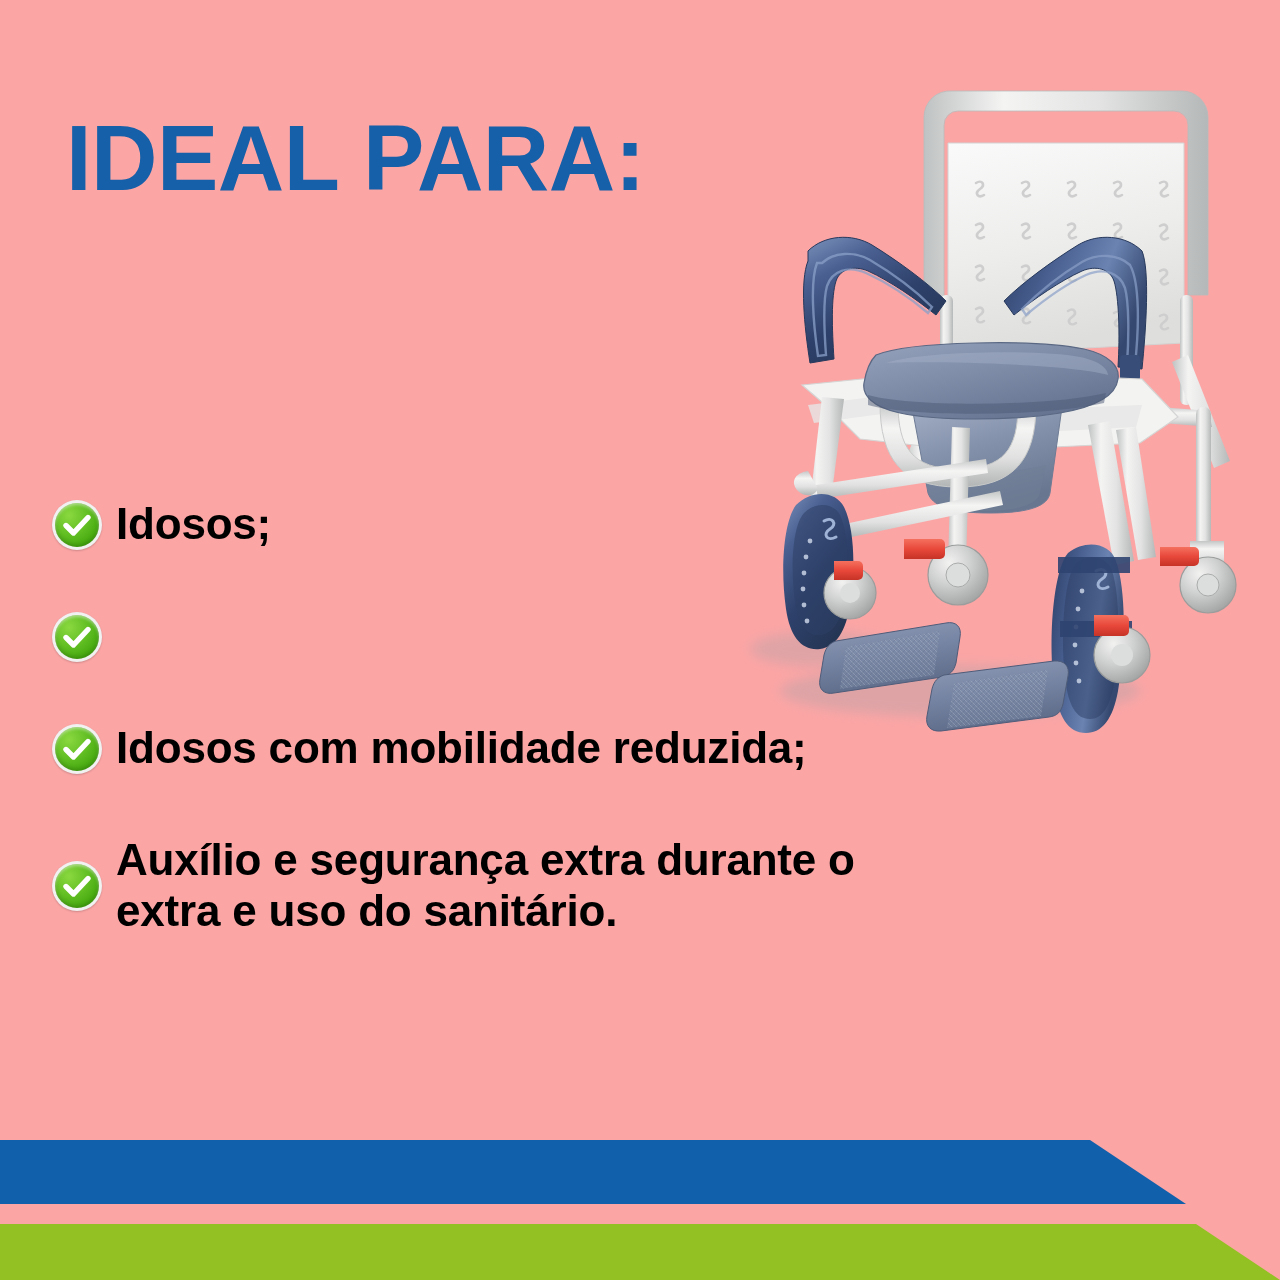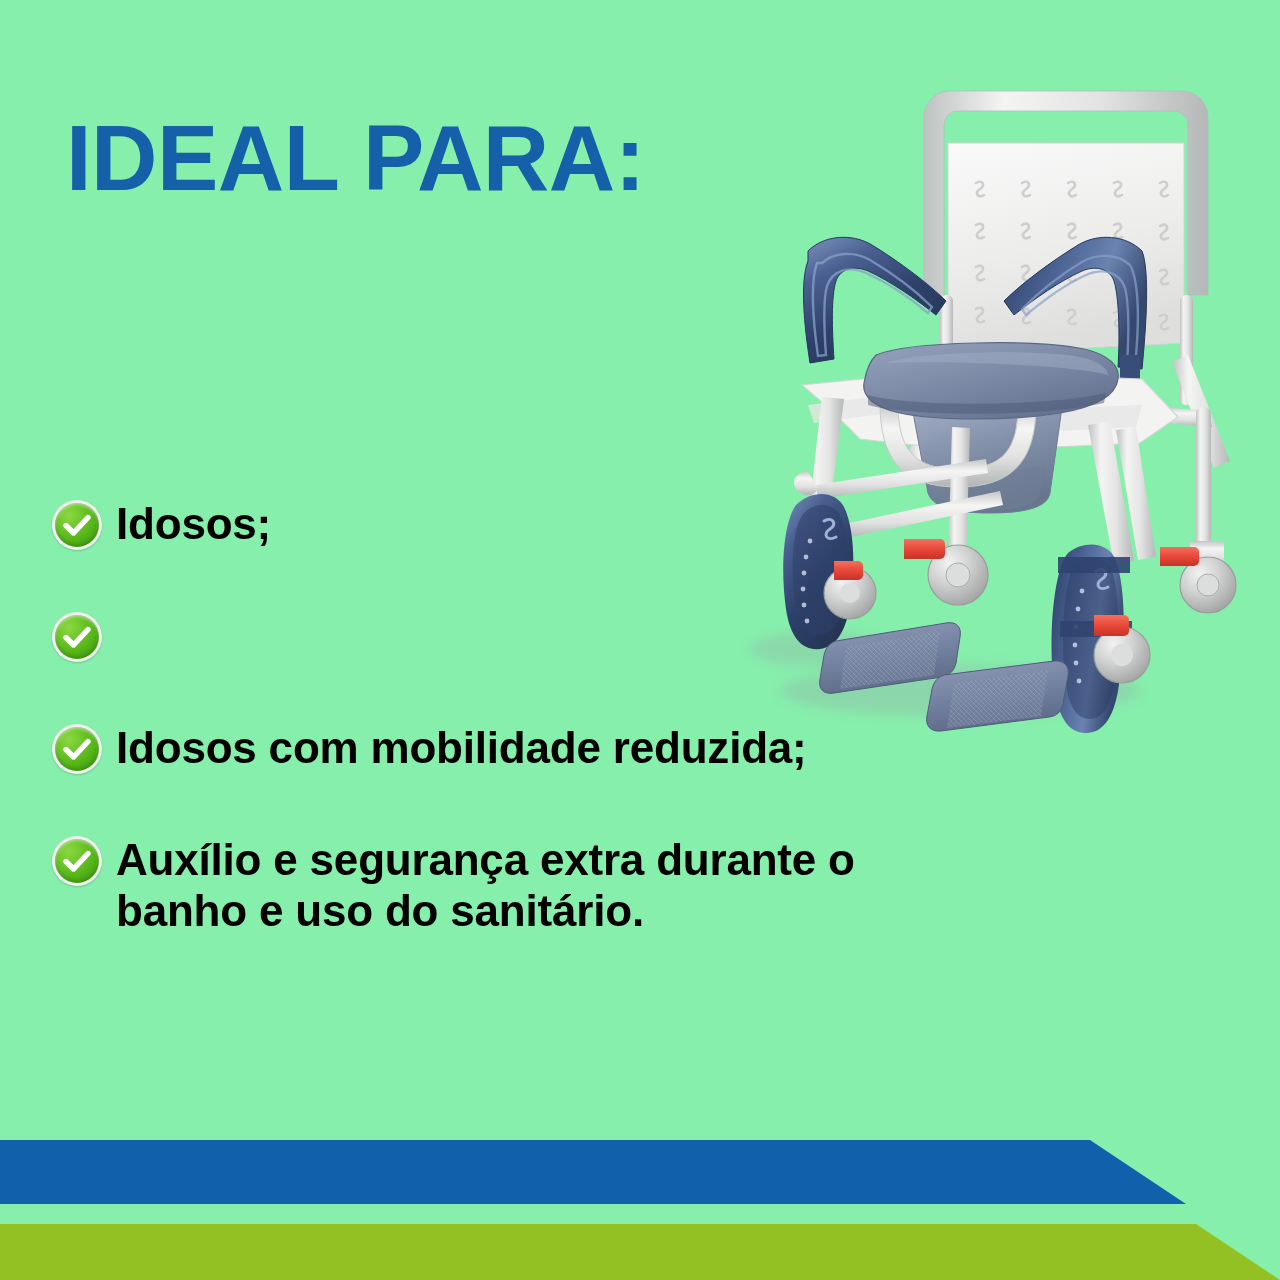--- a/index.html
+++ b/index.html
@@ -12,21 +12,21 @@
     width: 1280px;
     height: 1280px;
     overflow: hidden;
     font-family: "Liberation Sans", "DejaVu Sans", sans-serif;
   }
 
   .poster {
     position: relative;
     width: 1280px;
     height: 1280px;
-    background: #86efac;
+    background: #fca5a5;
     overflow: hidden;
   }
 
   
   .title {
     position: absolute;
     left: 66px;
     top: 112px;
     font-size: 92px;
     line-height: 1.0;
@@ -39,21 +39,21 @@
   
   .bullets {
     position: absolute;
     left: 52px;
     top: 498px;
     width: 1010px;
   }
   .bullet-row {
     position: relative;
     display: flex;
-    align-items: flex-start;
+    align-items: center;
     margin-bottom: 60px;
   }
   .bullet-row:last-child { margin-bottom: 4px; }
 
   .check-wrap {
     flex: 0 0 auto;
     width: 50px;
     height: 50px;
     position: relative;
     margin-right: 14px;
@@ -376,21 +376,21 @@
       <span class="check-wrap">
         <span class="check-ring"></span>
         <span class="check-disc">
           <svg viewBox="0 0 44 44" xmlns="http://www.w3.org/2000/svg">
             <path d="M11 22.5 L18.5 30 L33 14.5" fill="none" stroke="#ffffff" stroke-width="5.4" stroke-linecap="round" stroke-linejoin="round"></path>
           </svg>
         </span>
       </span>
       <span class="bullet-text">
         <span>Auxílio e segurança extra durante o</span>
-        <span class="l2">banho e uso do sanitário.</span>
+        <span class="l2">extra e uso do sanitário.</span>
       </span>
     </div>
 
   </div>
 
   <div class="bars">
     <svg viewBox="0 0 1280 160" preserveAspectRatio="none" xmlns="http://www.w3.org/2000/svg">
       <polygon points="0,20 1090,20 1186,84 0,84" fill="#1160AC"></polygon>
       <polygon points="0,104 1196,104 1280,160 0,160" fill="#93C022"></polygon>
     </svg>

